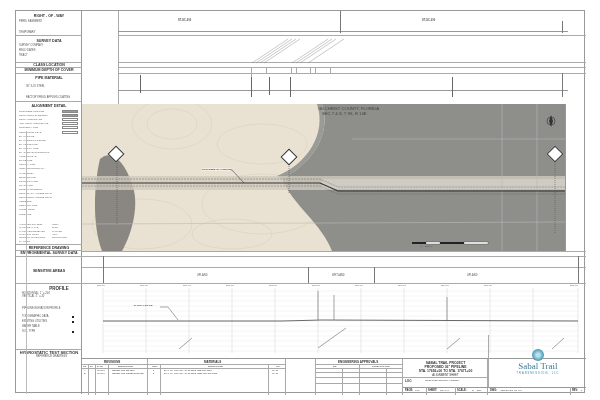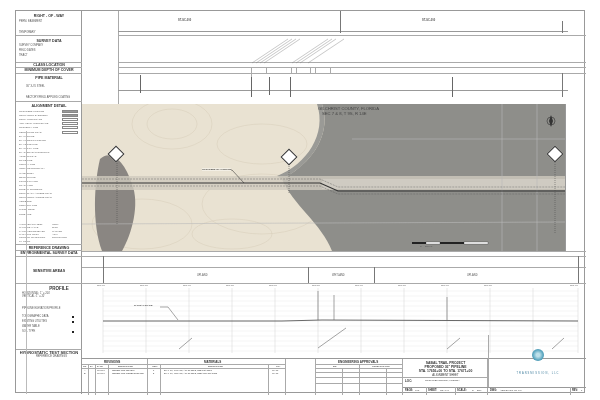--- a/index.html
+++ b/index.html
@@ -346,20 +346,21 @@
       <div class="tb" style="left:0;width:85px;text-align:center;top:6px;font-weight:bold;font-size:3.4px">PROPOSED 36" PIPELINE</div>
       <div class="tb" style="left:0;width:85px;text-align:center;top:10px;font-weight:bold;font-size:3.4px">STA. 17656+00 TO STA. 17671+00</div>
       <div class="tb" style="left:0;width:85px;text-align:center;top:14px;font-size:2.8px">ALIGNMENT SHEET</div>
       <div class="hl" style="left:0;width:85px;top:18px"></div>
       <div class="tb" style="left:2px;top:20px;font-weight:bold">LOC:</div>
       <div class="tb" style="left:22px;top:20px;font-size:2.4px">GILCHRIST COUNTY, FLORIDA</div>
     </div>
 
     <div class="abs" style="left:406px;top:-24px;width:98px;height:52px;border-left:1px solid #aaa">
       <div class="abs" style="left:43px;top:14px;width:12px;height:12px;border-radius:50%;background:radial-gradient(circle,#bde0ea 20%,#5aa6c0 60%,#2f7a96 100%)"></div>
+      <div class="abs" style="left:0;width:98px;top:26px;text-align:center;font-family:'Liberation Serif',serif;font-size:9px;color:#3a7a9a">Sabal Trail</div>
       <div class="abs" style="left:0;width:98px;top:37px;text-align:center;font-size:2.6px;letter-spacing:1px;color:#3a7a9a">TRANSMISSION, LLC</div>
     </div>
 
     <div class="hl" style="left:321px;width:183px;top:28px;border-color:#999"></div>
     <div class="tb" style="left:323px;top:30px;font-weight:bold;font-size:2.6px">PAGE:</div>
     <div class="tb" style="left:333px;top:30px;font-size:2.4px">xx/1</div>
     <div class="vl" style="left:344px;top:28px;height:8px"></div>
     <div class="tb" style="left:346px;top:30px;font-weight:bold;font-size:2.6px">SHEET:</div>
     <div class="tb" style="left:358px;top:30px;font-size:2.4px">GC-?-xx</div>
     <div class="vl" style="left:373px;top:28px;height:8px"></div>

